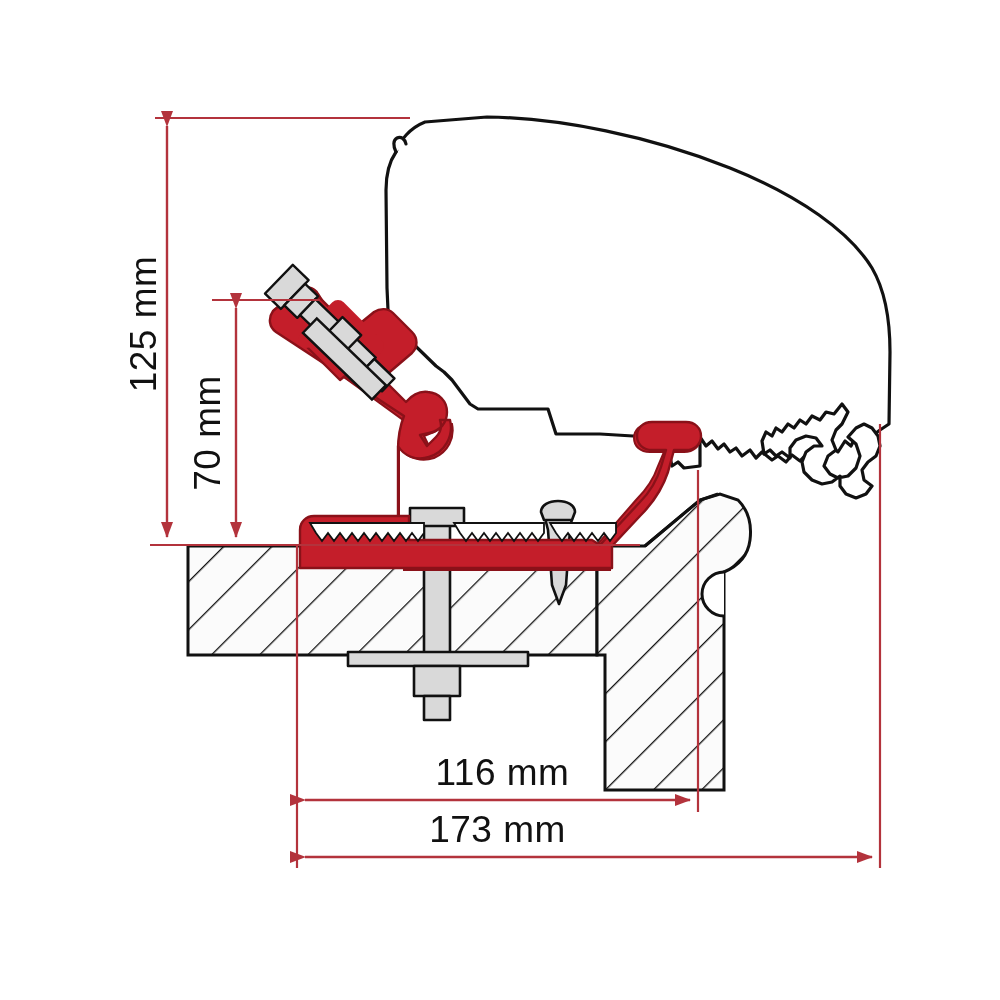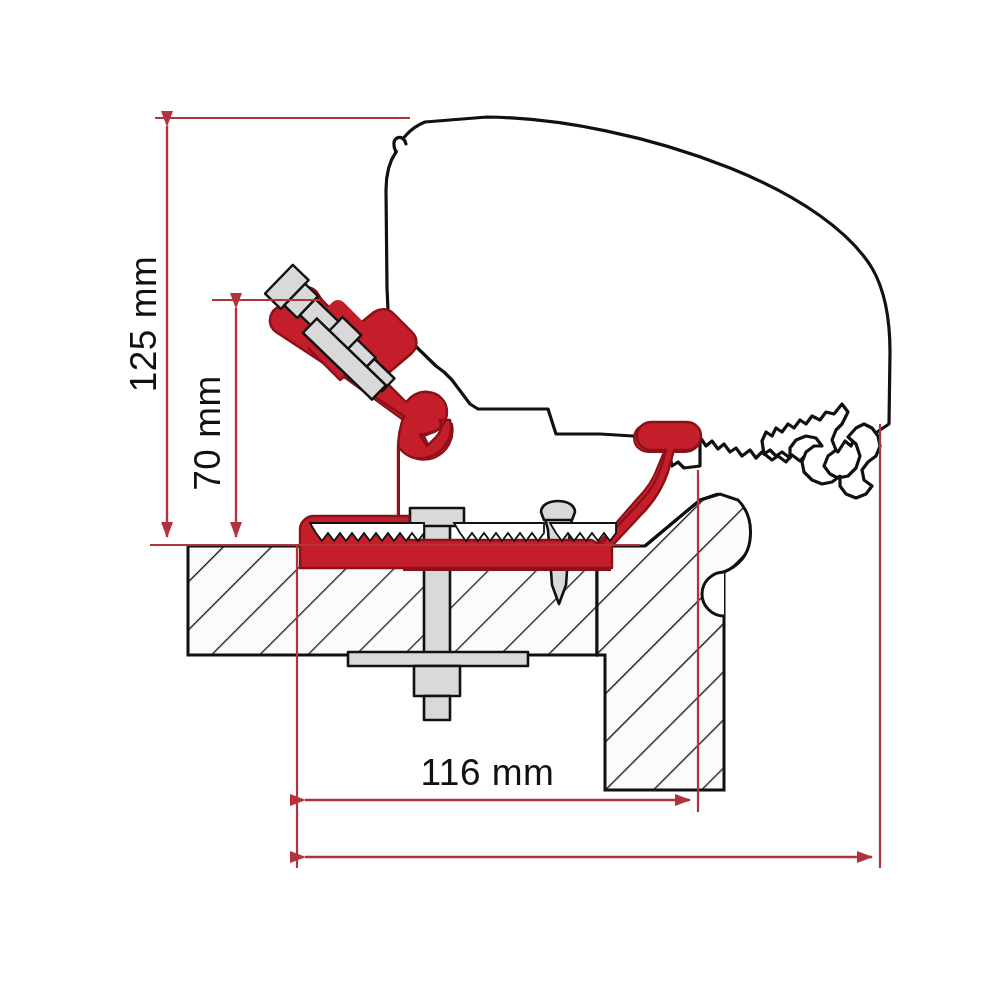--- a/index.html
+++ b/index.html
@@ -305,16 +305,17 @@
 
       <line x1="305" y1="857" x2="872" y2="857" marker-start="url(#arrL)" marker-end="url(#arrR)" stroke-width="2.4"></line>
     </g>
 
   </svg>
 
   <div class="dim-label vert" style="left:-6px; top:303px; width:300px; text-align:center;">125 mm</div>
 
   <div class="dim-label vert" style="left:78px; top:412px; width:260px; text-align:center;">70 mm</div>
 
-  <div class="dim-label" style="left:295px; top:752px; width:385px; text-align:center;">116 mm</div>
-
+  <div class="dim-label" style="left:310px; top:752px; width:385px; text-align:center;">116 mm</div>
+
+  <div class="dim-label" style="left:305px; top:809px; width:385px; text-align:center;">173 mm</div>
 
 </div>
 
 </body></html>

